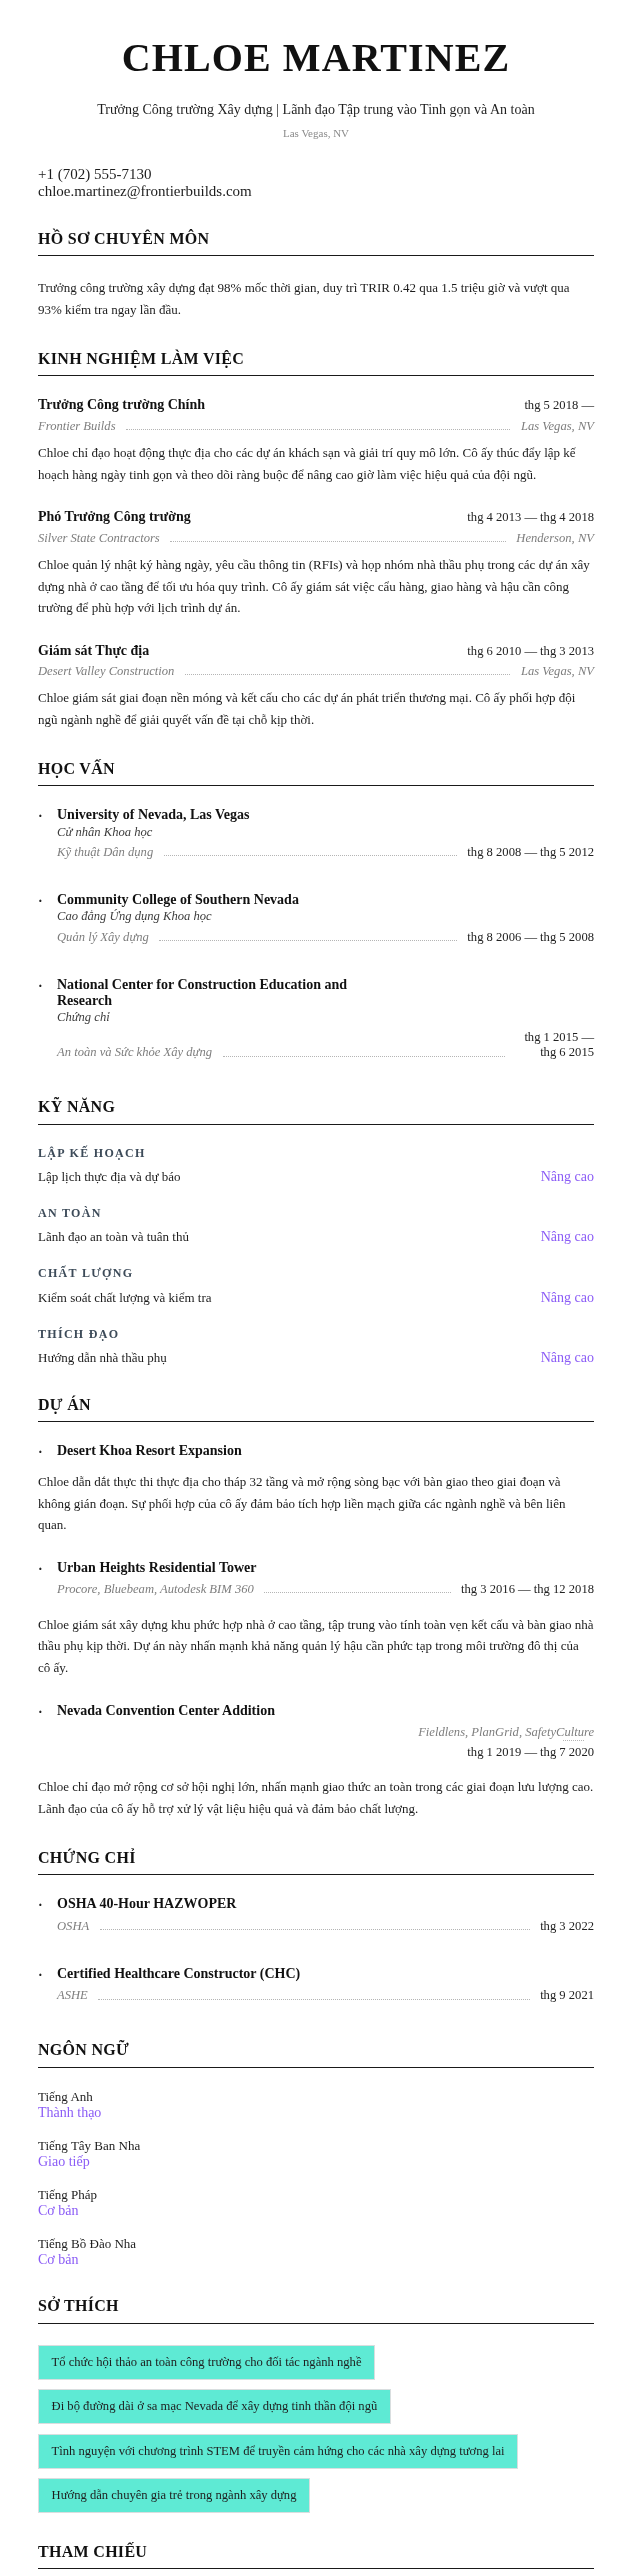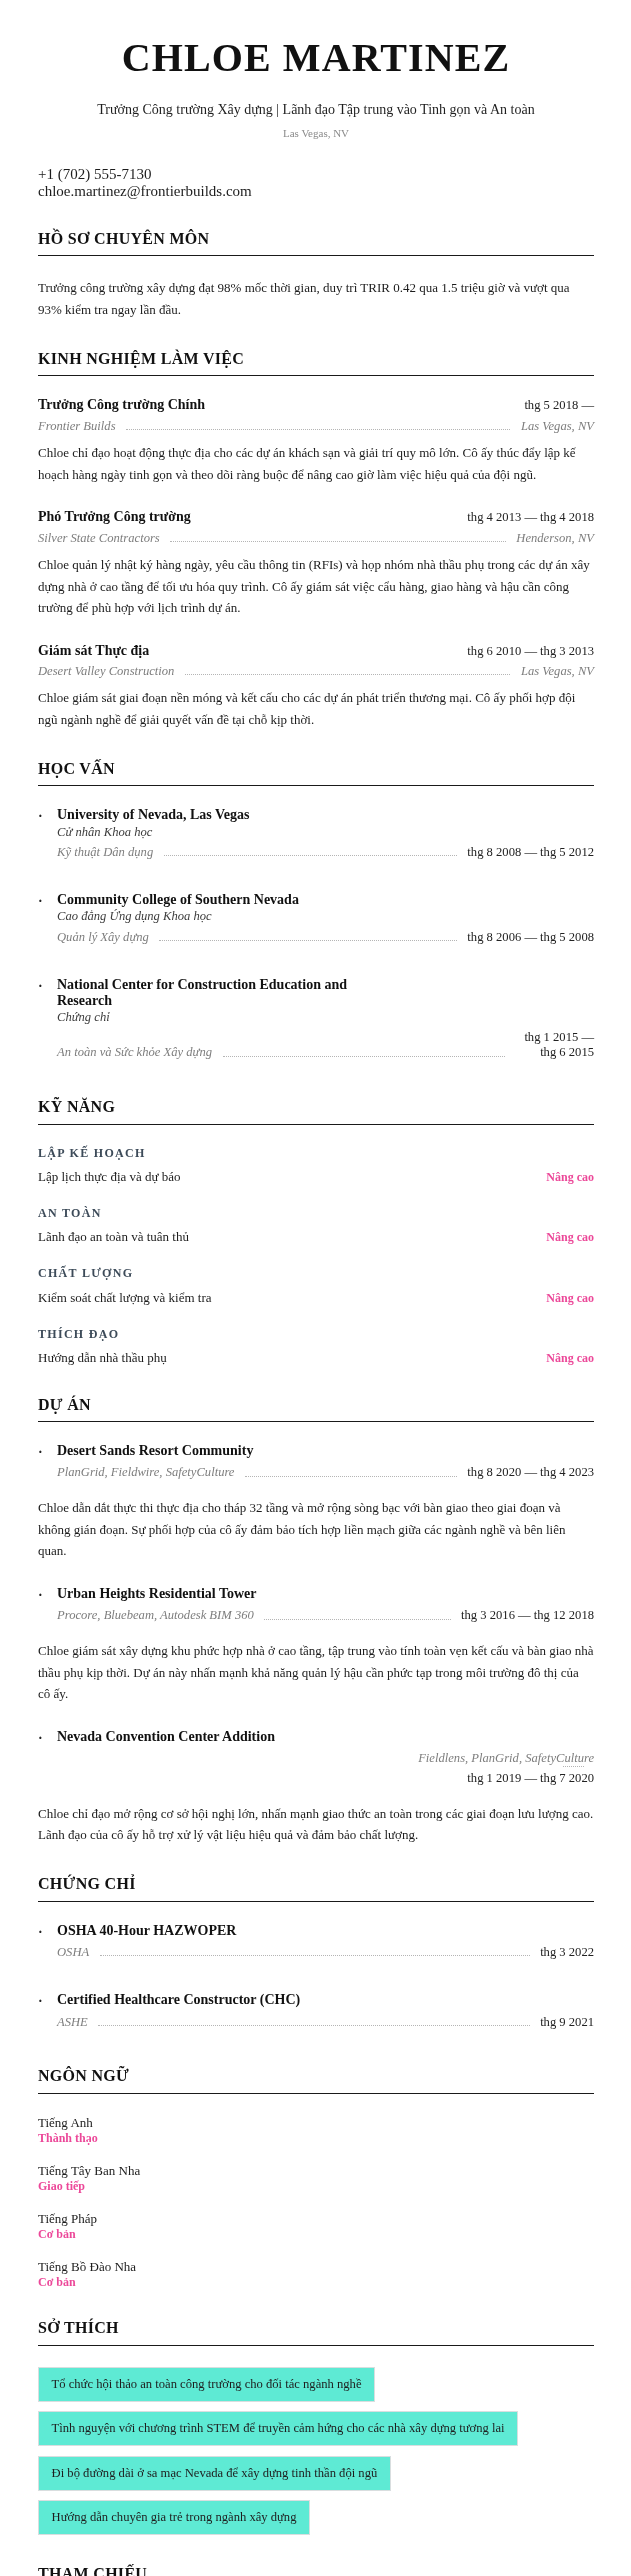--- a/index.html
+++ b/index.html
@@ -41,21 +41,21 @@
   .bullet { font-size:14px; font-weight:bold; color:#222; width:19px; flex:0 0 19px; line-height:1.4; }
   .bullet-body { flex:1; }
   .degree { font-style:italic; font-size:12.6px; color:#3c3c3c; margin:1.1px 0 5.3px 0; }
   .proj-desc { margin-top:8.4px; }
 
   
   .skill-group { margin-bottom:21px; }
   .skill-cat { font-size:12px; font-weight:bold; letter-spacing:1.3px; color:#3d4b59; margin-bottom:8.4px; }
   .skill-row { display:flex; justify-content:space-between; align-items:baseline; }
   .skill-name { font-size:13px; color:#1c1c1c; }
-  .level { font-size:12px; font-weight:bold; color:#ec4899; }
+  .level { font-size:14px; font-weight:normal; color:#8b5cf6; }
 
   
   .lang-row { display:flex; justify-content:space-between; align-items:baseline; margin-bottom:17px;flex-direction:column; }
   .lang-name { font-size:13px; color:#1c1c1c; }
 
   
   .pill {
     display:block; width:fit-content; max-width:526px;
     background:#5eead4; border:0.5px solid #d9dedf;
     padding:9px 12.6px; margin-bottom:9.5px;
@@ -204,26 +204,21 @@
     </div>
   </div>
 
   <div class="section">
     <div class="section-title">DỰ ÁN</div>
 
     <div class="entry">
       <div class="bullet-row">
         <span class="bullet">·</span>
         <div class="bullet-body">
-          <div class="entry-title">Desert Sands Resort Community</div>
-          <div class="meta-row" style="margin-top:6.3px;">
-            <span class="meta-left">PlanGrid, Fieldwire, SafetyCulture</span>
-            <span class="leader"></span>
-            <span class="date">thg 8 2020 — thg 4 2023</span>
-          </div>
+          <div class="entry-title">Desert Khoa Resort Expansion</div>
         </div>
       </div>
       <p class="desc proj-desc">Chloe dẫn dắt thực thi thực địa cho tháp 32 tầng và mở rộng sòng bạc với bàn giao theo giai đoạn và không gián đoạn. Sự phối hợp của cô ấy đảm bảo tích hợp liền mạch giữa các ngành nghề và bên liên quan.</p>
     </div>
 
     <div class="entry">
       <div class="bullet-row">
         <span class="bullet">·</span>
         <div class="bullet-body">
           <div class="entry-title">Urban Heights Residential Tower</div>
@@ -298,22 +293,22 @@
     </div>
     <div class="lang-row">
       <span class="lang-name">Tiếng Bồ Đào Nha</span>
       <span class="level">Cơ bản</span>
     </div>
   </div>
 
   <div class="section">
     <div class="section-title">SỞ THÍCH</div>
     <div class="pill">Tổ chức hội thảo an toàn công trường cho đối tác ngành nghề</div>
+    <div class="pill">Đi bộ đường dài ở sa mạc Nevada để xây dựng tinh thần đội ngũ</div>
     <div class="pill">Tình nguyện với chương trình STEM để truyền cảm hứng cho các nhà xây dựng tương lai</div>
-    <div class="pill">Đi bộ đường dài ở sa mạc Nevada để xây dựng tinh thần đội ngũ</div>
     <div class="pill">Hướng dẫn chuyên gia trẻ trong ngành xây dựng</div>
   </div>
 
   <div class="section">
     <div class="section-title">THAM CHIẾU</div>
     <div class="ref-note">Có sẵn theo yêu cầu.</div>
   </div>
 
 </div>
 

